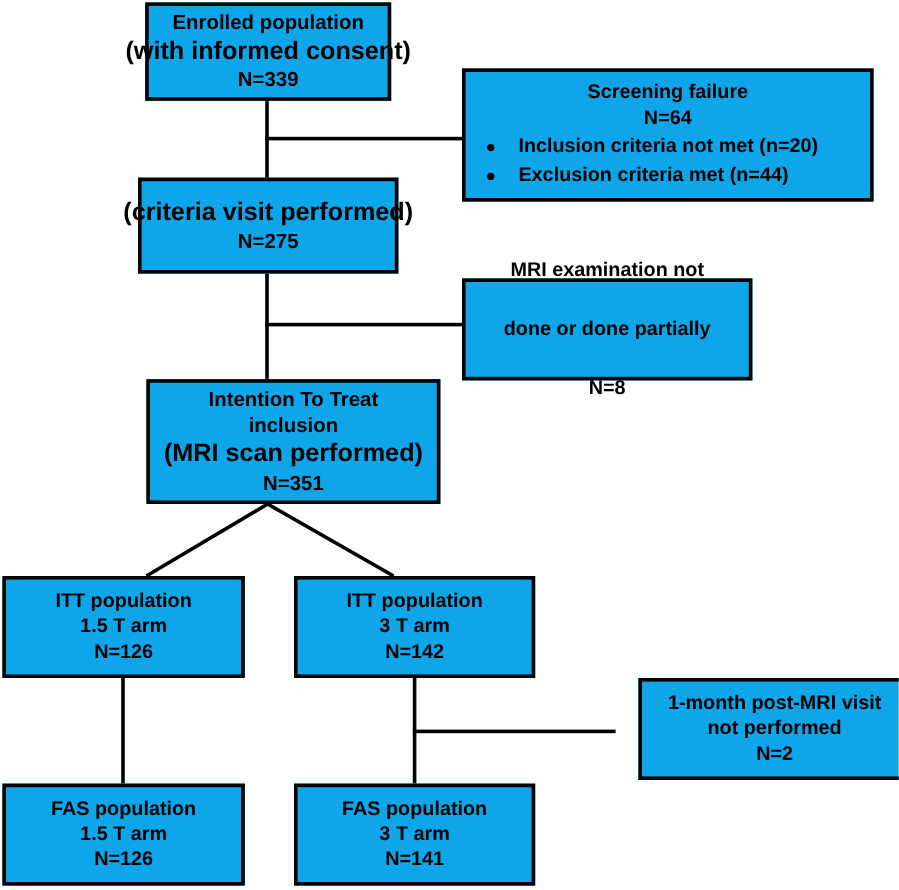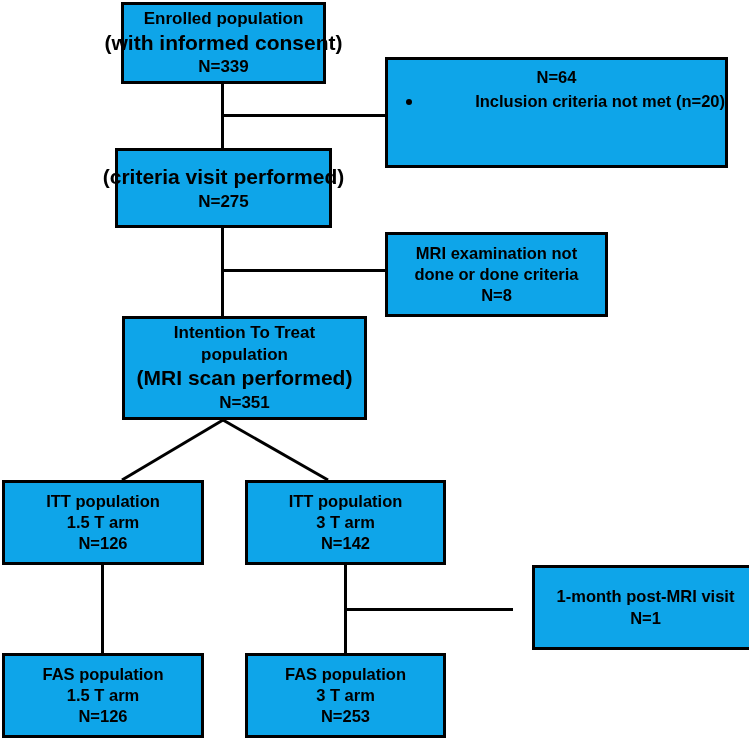--- a/index.html
+++ b/index.html
@@ -36,25 +36,25 @@
   }
   .node .sub {
     font-weight: bold;
     font-size: 21px;
   }
   .lbl-lg { font-size: 17px; }
   .lbl-md { font-size: 16.5px; }
 
   
   .bullets {
-    margin: 2px 0 0 0;
+    margin: 2px 12px 0 0;
     padding: 0;
     list-style: none;
     align-self: stretch;
-    text-align: right;
+    text-align: left;
     box-sizing: border-box;
     padding-left: 14px;
   }
   .bullets li {
     position: relative;
     padding-left: 30px;
     font-size: 16.5px;
     font-weight: bold;
     line-height: 1.42;
     white-space: nowrap;
@@ -112,66 +112,69 @@
 
   <div class="conn-h" style="left:344px; top:608px; width:169px;"></div>
 
   <div class="node" style="left:121px; top:2px; width:205px; height:82px;">
     <span class="line lbl-lg">Enrolled population</span>
     <span class="line sub">(with informed consent)</span>
     <span class="line lbl-lg">N=339</span>
   </div>
 
   <div class="node" style="left:385px; top:57px; width:343px; height:111px; justify-content:flex-start; padding-top:7px;">
+    <span class="line lbl-md">Screening failure</span>
     <span class="line lbl-md">N=64</span>
     <ul class="bullets">
       <li>Inclusion criteria not met (n=20)</li>
+      <li>Exclusion criteria met (n=44)</li>
     </ul>
   </div>
 
   <div class="node" style="left:115px; top:148px; width:217px; height:80px;">
     <span class="line sub">(criteria visit performed)</span>
     <span class="line lbl-lg">N=275</span>
   </div>
 
-  <div class="node" style="left:385px; top:232px; width:223px; height:85px;">
+  <div class="node" style="left:385px; top:232px; width:242px; height:85px;gap:28px;">
     <span class="line lbl-md">MRI examination not</span>
-    <span class="line lbl-md">done or done criteria</span>
+    <span class="line lbl-md">done or done partially</span>
     <span class="line lbl-md">N=8</span>
   </div>
 
   <div class="node" style="left:122px; top:316px; width:245px; height:104px;">
     <span class="line lbl-lg">Intention To Treat</span>
-    <span class="line lbl-lg">population</span>
+    <span class="line lbl-lg">inclusion</span>
     <span class="line sub">(MRI scan performed)</span>
     <span class="line lbl-lg">N=351</span>
   </div>
 
   <div class="node" style="left:2px; top:480px; width:202px; height:85px;">
     <span class="line lbl-md">ITT population</span>
     <span class="line lbl-md">1.5 T arm</span>
     <span class="line lbl-md">N=126</span>
   </div>
 
   <div class="node" style="left:245px; top:480px; width:201px; height:85px;">
     <span class="line lbl-md">ITT population</span>
     <span class="line lbl-md">3 T arm</span>
     <span class="line lbl-md">N=142</span>
   </div>
 
   <div class="node" style="left:532px; top:565px; width:227px; height:85px;">
     <span class="line lbl-md">1-month post-MRI visit</span>
-    <span class="line lbl-md">N=1</span>
+    <span class="line lbl-md">not performed</span>
+    <span class="line lbl-md">N=2</span>
   </div>
 
   <div class="node" style="left:2px; top:653px; width:202px; height:85px;">
     <span class="line lbl-md">FAS population</span>
     <span class="line lbl-md">1.5 T arm</span>
     <span class="line lbl-md">N=126</span>
   </div>
 
   <div class="node" style="left:245px; top:653px; width:201px; height:85px;">
     <span class="line lbl-md">FAS population</span>
     <span class="line lbl-md">3 T arm</span>
-    <span class="line lbl-md">N=253</span>
+    <span class="line lbl-md">N=141</span>
   </div>
 
 </div>
 
 </body></html>

